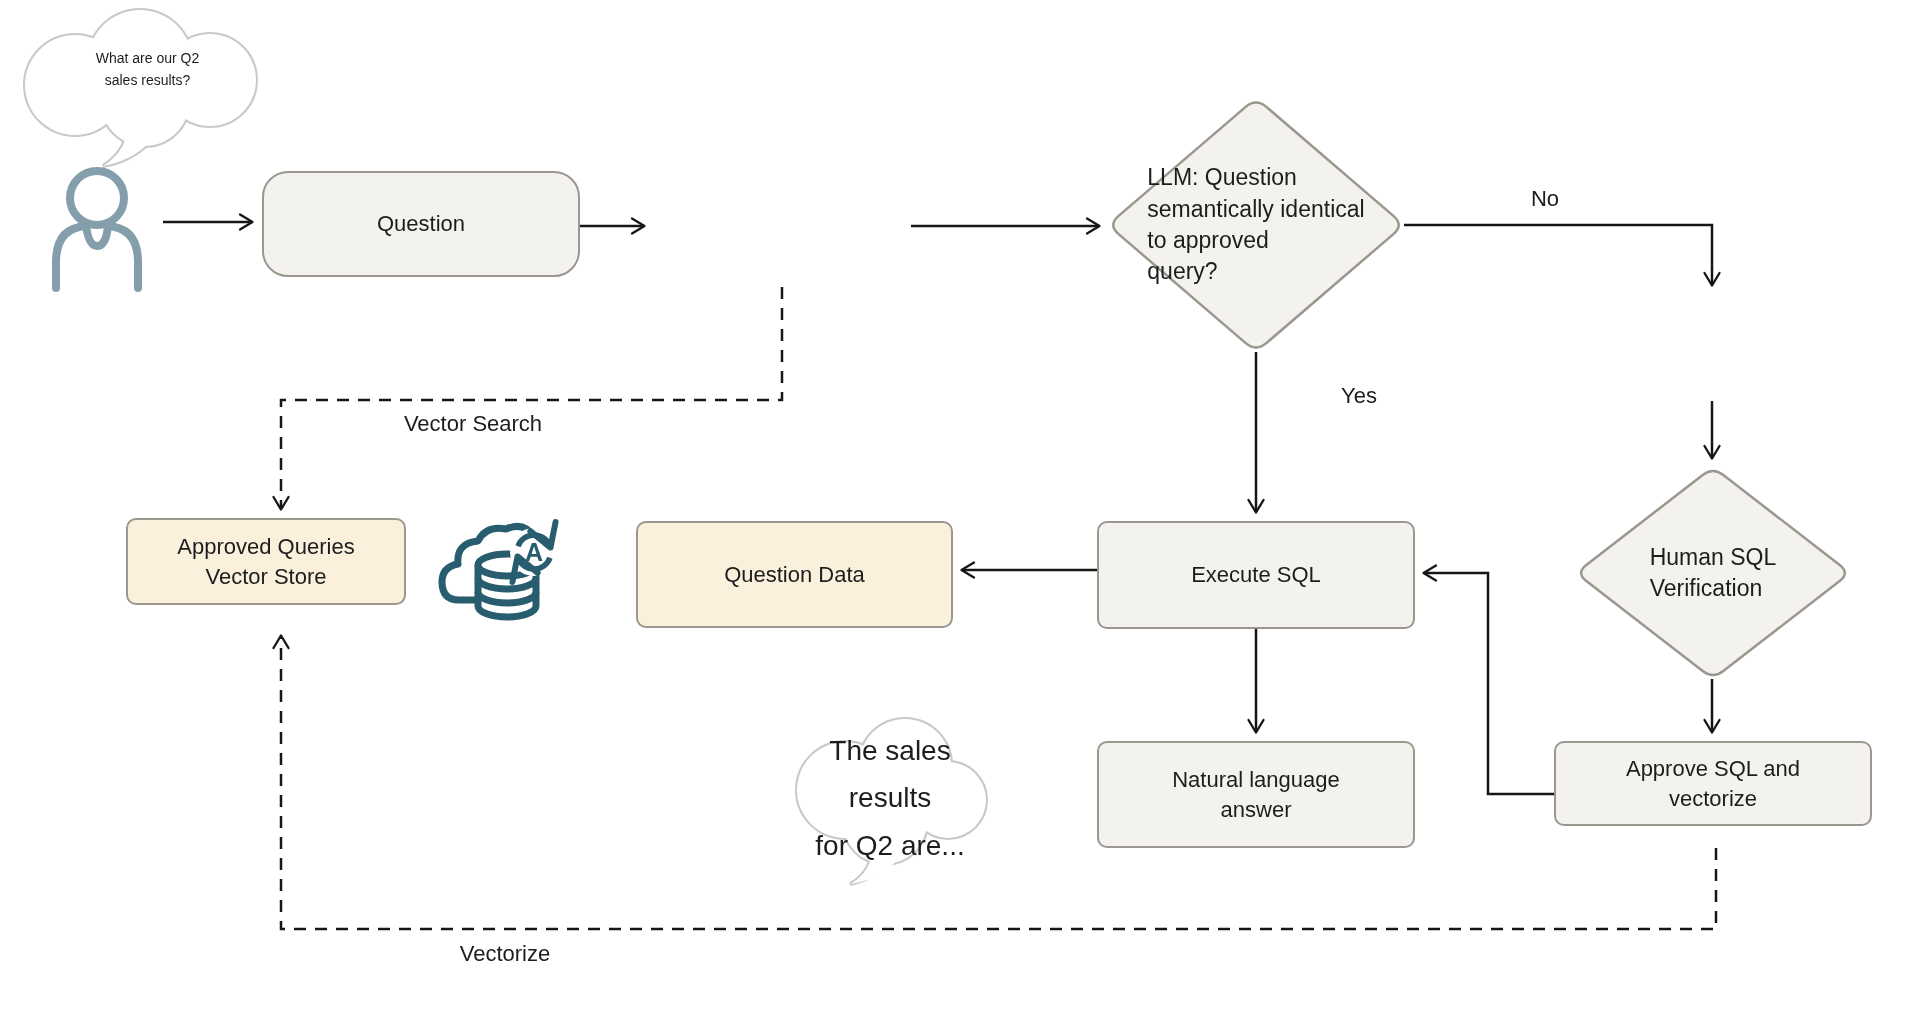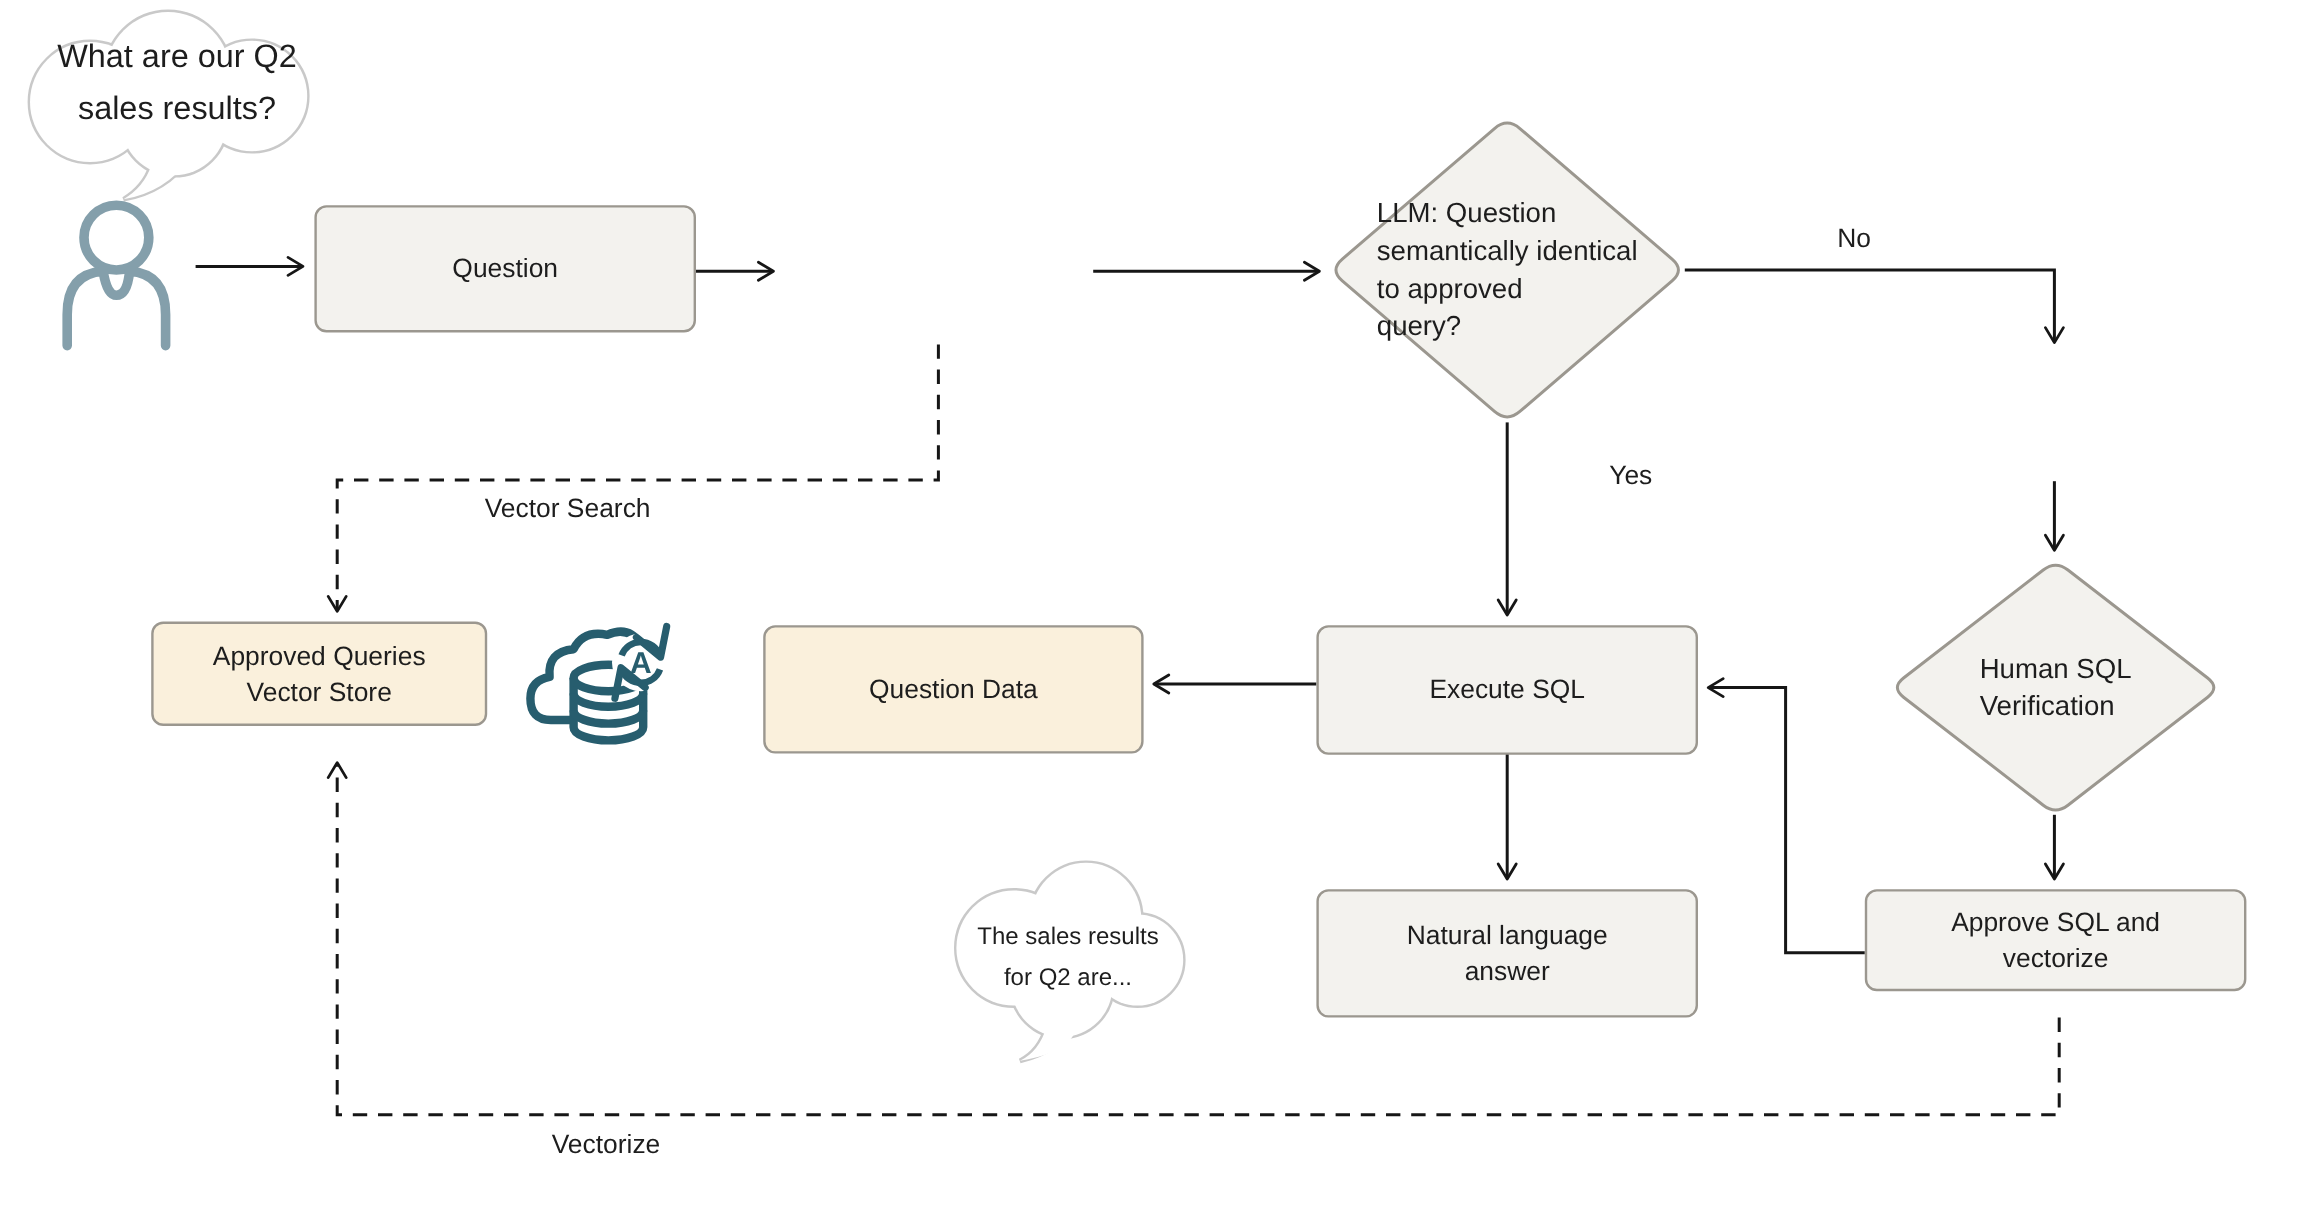--- a/index.html
+++ b/index.html
@@ -18,22 +18,22 @@
   .dlabel{
     position:absolute;display:flex;align-items:center;justify-content:center;
     white-space:pre-line;font-size:23px;line-height:1.36;
   }
   .elabel{position:absolute;font-size:22px;line-height:1.2;}
   .elabel--center{text-align:center;}
   .bubble-text{
     position:absolute;display:flex;align-items:center;justify-content:center;
     text-align:center;white-space:pre-line;
   }
-  .bubble-text--q{font-size:27px;line-height:1.6;}
-  .bubble-text--a{font-size:20px;line-height:1.7;}
+  .bubble-text--q{font-size:14px;line-height:1.6;}
+  .bubble-text--a{font-size:28px;line-height:1.7;}
 </style>
 </head>
 <body>
 
 <div id="canvas">
 
   <svg id="art" width="1922" height="1018" viewBox="0 0 1922 1018">
     <defs>
       <marker id="arrB" viewBox="0 0 10 12" refX="8.2" refY="6" markerWidth="8" markerHeight="8" orient="auto-start-reverse">
         <path d="M1,1.5 L8.5,6 L1,10.5" fill="none" stroke="#161616" stroke-width="1.4" stroke-linecap="round" stroke-linejoin="round"></path>
@@ -112,21 +112,21 @@
       </g>
       <g>
         <circle cx="102" cy="42" r="24" fill="#ffffff" stroke="none"></circle>
         <path d="M86,36.2 A17,17 0 0 1 118,36.2" fill="none" stroke="#275d6e" stroke-width="5.5" marker-end="url(#arrT)"></path>
         <path d="M118,47.8 A17,17 0 0 1 86,47.8" fill="none" stroke="#275d6e" stroke-width="5.5" marker-end="url(#arrT)"></path>
         <text x="102" y="51" text-anchor="middle" font-size="25" font-weight="bold" fill="#275d6e" font-family="Liberation Sans, sans-serif">A</text>
       </g>
     </g>
   </svg>
 
-  <div class="node" style="left:262px;top:171px;width:318px;height:106px;">Question</div>
+  <div class="node" style="left:262px;top:171px;width:318px;height:106px;border-radius:26px;">Question</div>
 
 
 
   <div class="node" style="left:1097px;top:521px;width:318px;height:108px;">Execute SQL</div>
 
   <div class="node" style="left:1097px;top:741px;width:318px;height:107px;">Natural language
 answer</div>
 
   <div class="node" style="left:1554px;top:741px;width:318px;height:85px;">Approve SQL and
 vectorize</div>

